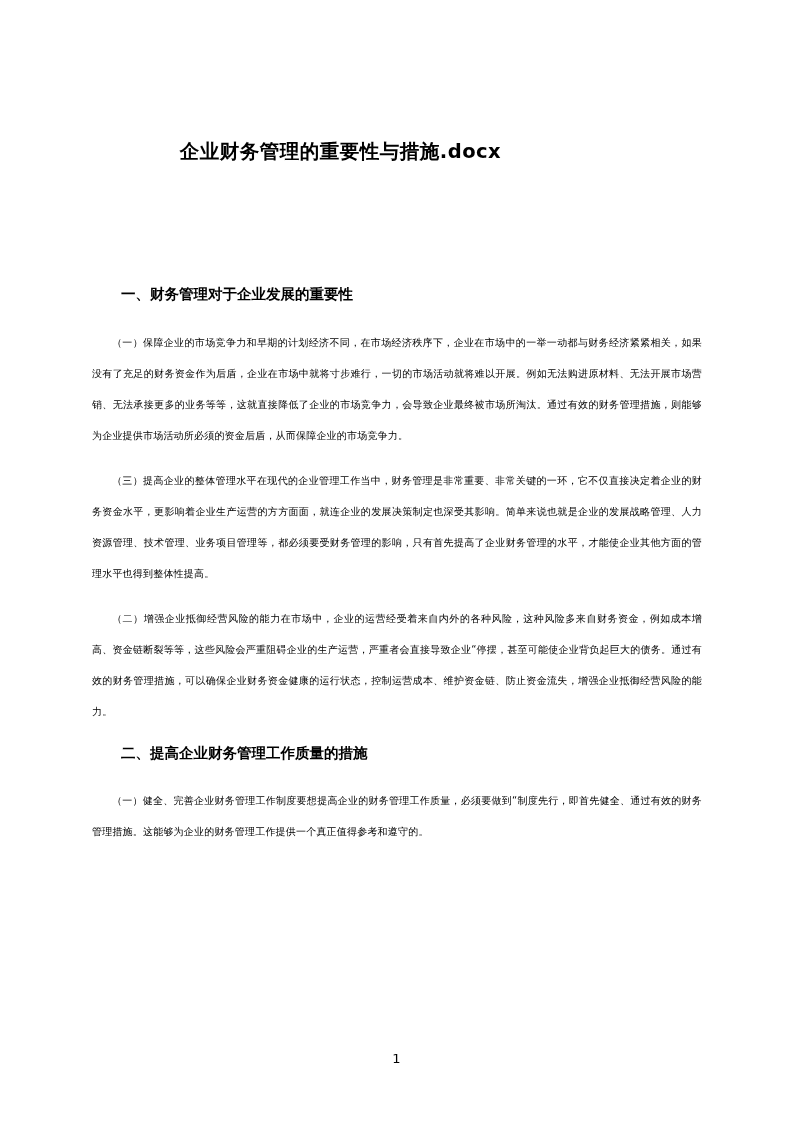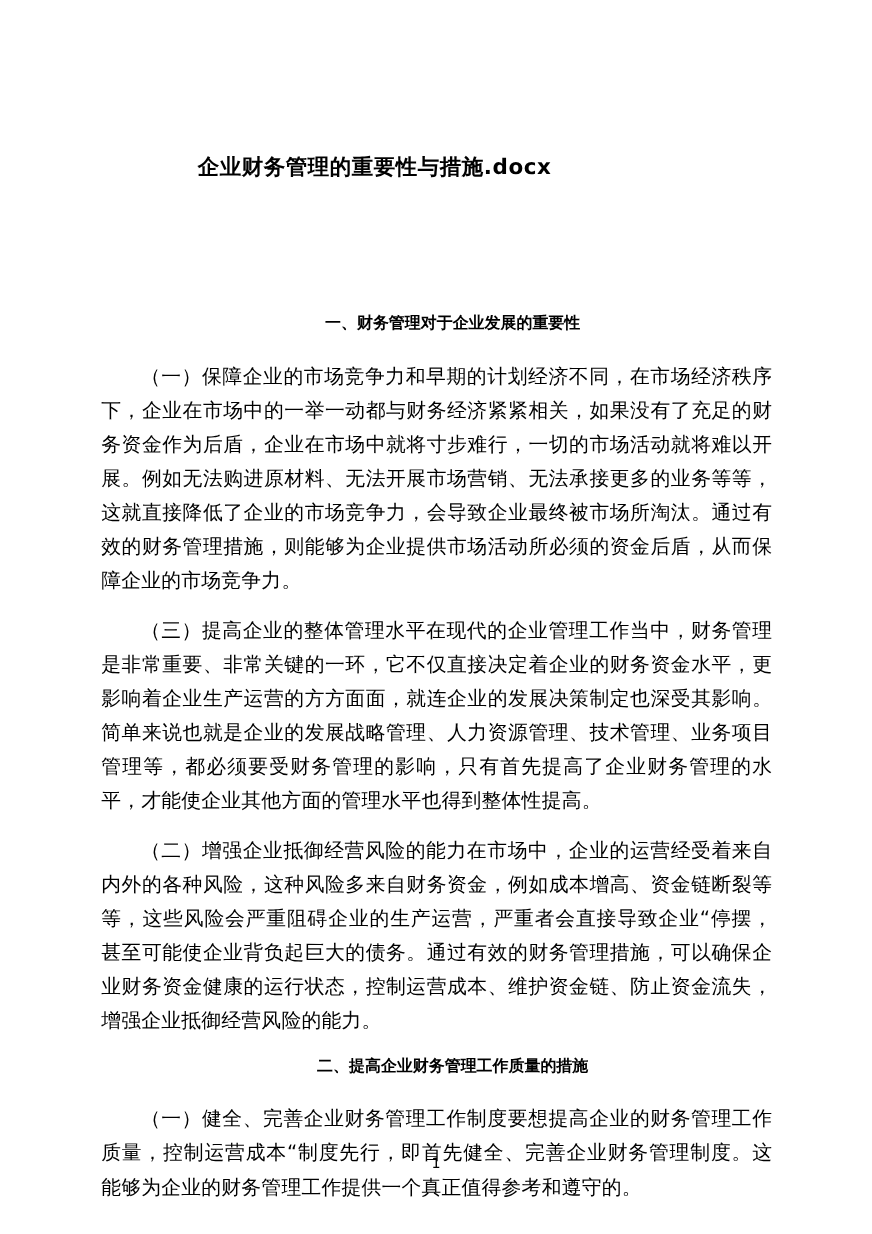--- a/index.html
+++ b/index.html
@@ -34,26 +34,25 @@
     top: 282px;
     left: 92px;
     width: 610px;
   }
   .heading {
     font-size: 14.5px;
     font-weight: bold;
     margin: 0 0 20px 0;
     text-indent: 2em;
     line-height: 1.7;
-    text-align: center;
   }
   .heading.second {
   }
   p.para {
-    font-size: 18px;
+    font-size: 10px;
     line-height: 31px;
     margin: 0 0 14px 0;
     text-indent: 2em;
     text-align: justify;
     text-justify: inter-ideograph;
     letter-spacing: 0.2px;
   }
   .page-number {
     position: absolute;
     bottom: 56px;
@@ -73,19 +72,19 @@
   <div class="content">
 
     <h2 class="heading">一、财务管理对于企业发展的重要性</h2>
 
     <p class="para">（一）保障企业的市场竞争力和早期的计划经济不同，在市场经济秩序下，企业在市场中的一举一动都与财务经济紧紧相关，如果没有了充足的财务资金作为后盾，企业在市场中就将寸步难行，一切的市场活动就将难以开展。例如无法购进原材料、无法开展市场营销、无法承接更多的业务等等，这就直接降低了企业的市场竞争力，会导致企业最终被市场所淘汰。通过有效的财务管理措施，则能够为企业提供市场活动所必须的资金后盾，从而保障企业的市场竞争力。</p>
     <p class="para">（三）提高企业的整体管理水平在现代的企业管理工作当中，财务管理是非常重要、非常关键的一环，它不仅直接决定着企业的财务资金水平，更影响着企业生产运营的方方面面，就连企业的发展决策制定也深受其影响。简单来说也就是企业的发展战略管理、人力资源管理、技术管理、业务项目管理等，都必须要受财务管理的影响，只有首先提高了企业财务管理的水平，才能使企业其他方面的管理水平也得到整体性提高。</p>
     <p class="para">（二）增强企业抵御经营风险的能力在市场中，企业的运营经受着来自内外的各种风险，这种风险多来自财务资金，例如成本增高、资金链断裂等等，这些风险会严重阻碍企业的生产运营，严重者会直接导致企业“停摆，甚至可能使企业背负起巨大的债务。通过有效的财务管理措施，可以确保企业财务资金健康的运行状态，控制运营成本、维护资金链、防止资金流失，增强企业抵御经营风险的能力。</p>
 
     <h2 class="heading second">二、提高企业财务管理工作质量的措施</h2>
 
-    <p class="para">（一）健全、完善企业财务管理工作制度要想提高企业的财务管理工作质量，控制运营成本“制度先行，即首先健全、完善企业财务管理制度。这能够为企业的财务管理工作提供一个真正值得参考和遵守的。</p>
+    <p class="para">（一）健全、完善企业财务管理工作制度要想提高企业的财务管理工作质量，必须要做到“制度先行，即首先健全、通过有效的财务管理措施。这能够为企业的财务管理工作提供一个真正值得参考和遵守的。</p>
 
   </div>
 
   <div class="page-number">1</div>
 
 </div>
 
 </body></html>

